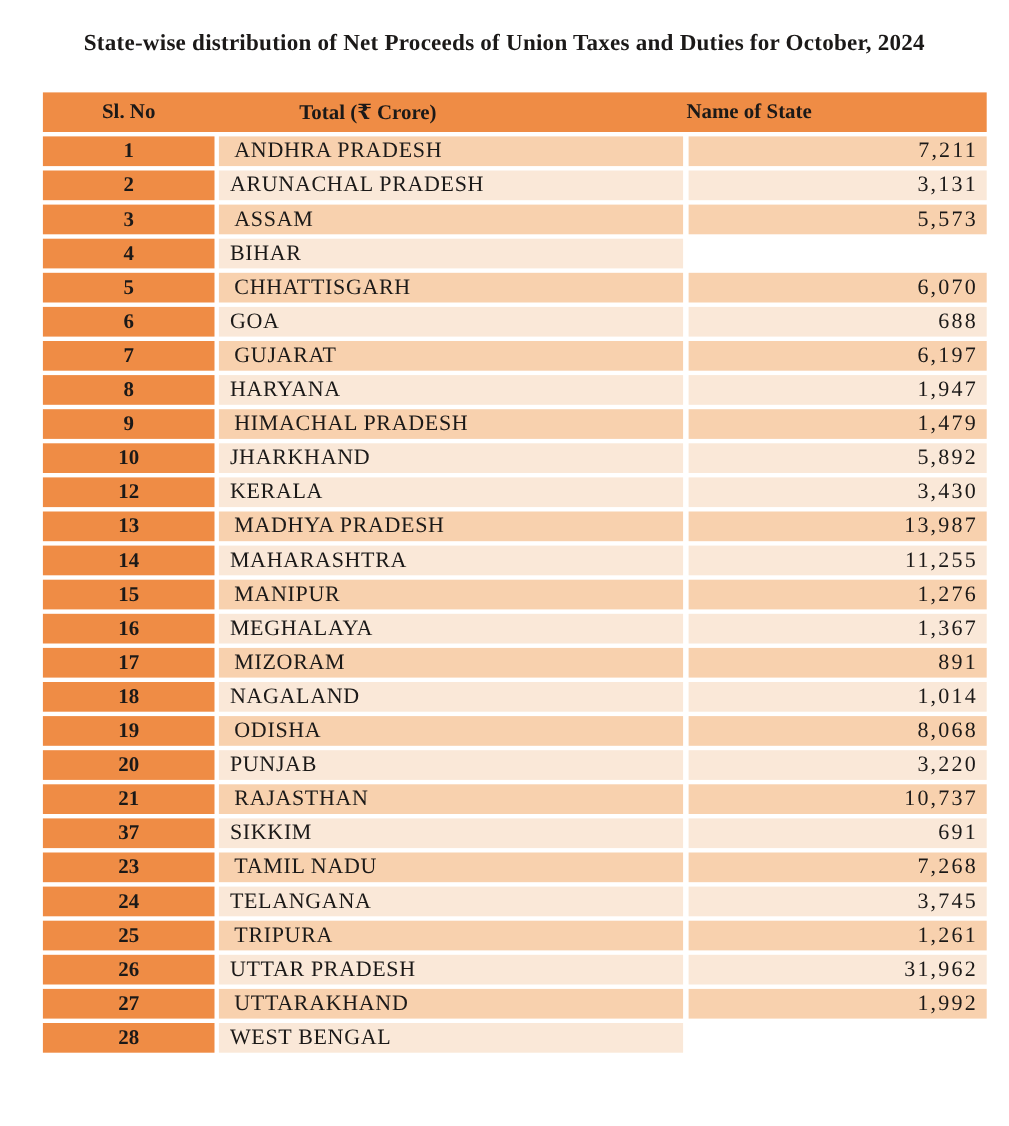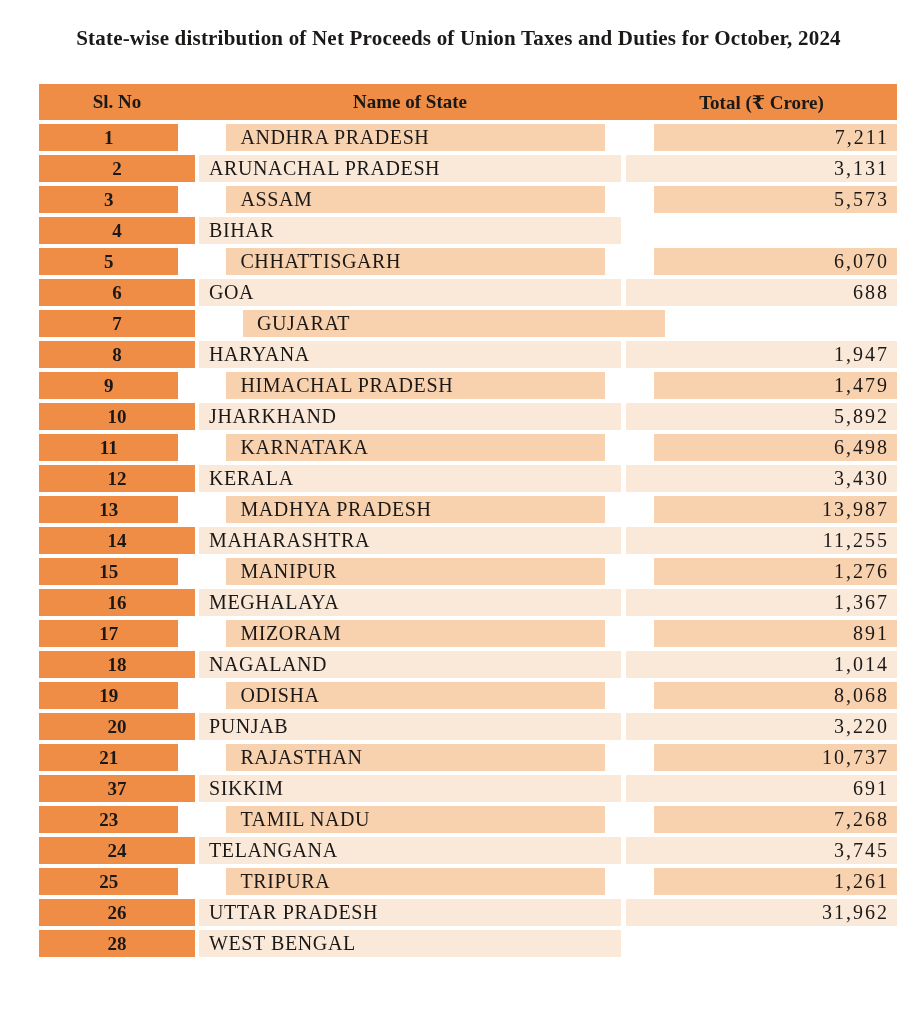--- a/index.html
+++ b/index.html
@@ -72,34 +72,34 @@
     margin-right: 5px;
     padding-left: 14px;
     letter-spacing: 0.6px;
   }
   .cell.total {
     width: 271px;
     padding-right: 8px;
     justify-content: flex-end;
     letter-spacing: 2px;
   }
-  .row.odd  .state, .row.odd  .total { background: var(--band-dark, #F8D1AE); margin-left: 44px; }
+  .row.odd  .state, .row.odd  .total { background: var(--band-dark, #F8D1AE); }
   .row.even .state, .row.even .total { background: var(--band-light, #FAE8D8); padding-left: 10px; }
 </style>
 </head>
 <body>
 
 <div class="page" style="--page-bg: #FFFFFF; --orange: #EF8C45; --band-dark: #F8D1AE; --band-light: #FAE8D8; --text: #1B1918;">
   <h1 class="title">State-wise distribution of Net Proceeds of Union Taxes and Duties for October, 2024</h1>
 
   <div class="table">
     <div class="thead">
       <div class="th th-sl">Sl. No</div>
+      <div class="th th-total">Total (₹ Crore)</div>
       <div class="th th-state">Name of State</div>
-      <div class="th th-total">Total (₹ Crore)</div>
     </div>
     <div id="table-body">
   <div class="row odd">
     <div class="cell sl">1</div>
     <div class="cell state">ANDHRA PRADESH</div>
     <div class="cell total">7,211</div>
   </div>
 
   <div class="row even">
     <div class="cell sl">2</div>
@@ -126,45 +126,41 @@
 
   <div class="row even">
     <div class="cell sl">6</div>
     <div class="cell state">GOA</div>
     <div class="cell total">688</div>
   </div>
 
   <div class="row odd">
     <div class="cell sl">7</div>
     <div class="cell state">GUJARAT</div>
+    <div class="cell total">6,197</div>
   </div>
 
   <div class="row even">
     <div class="cell sl">8</div>
     <div class="cell state">HARYANA</div>
     <div class="cell total">1,947</div>
   </div>
 
   <div class="row odd">
     <div class="cell sl">9</div>
     <div class="cell state">HIMACHAL PRADESH</div>
     <div class="cell total">1,479</div>
   </div>
 
   <div class="row even">
     <div class="cell sl">10</div>
     <div class="cell state">JHARKHAND</div>
     <div class="cell total">5,892</div>
   </div>
 
-  <div class="row odd">
-    <div class="cell sl">11</div>
-    <div class="cell state">KARNATAKA</div>
-    <div class="cell total">6,498</div>
-  </div>
 
   <div class="row even">
     <div class="cell sl">12</div>
     <div class="cell state">KERALA</div>
     <div class="cell total">3,430</div>
   </div>
 
   <div class="row odd">
     <div class="cell sl">13</div>
     <div class="cell state">MADHYA PRADESH</div>
@@ -242,20 +238,25 @@
     <div class="cell state">TRIPURA</div>
     <div class="cell total">1,261</div>
   </div>
 
   <div class="row even">
     <div class="cell sl">26</div>
     <div class="cell state">UTTAR PRADESH</div>
     <div class="cell total">31,962</div>
   </div>
 
+  <div class="row odd">
+    <div class="cell sl">27</div>
+    <div class="cell state">UTTARAKHAND</div>
+    <div class="cell total">1,992</div>
+  </div>
 
   <div class="row even">
     <div class="cell sl">28</div>
     <div class="cell state">WEST BENGAL</div>
   </div>
 </div>
   </div>
 </div>
 
 </body></html>

